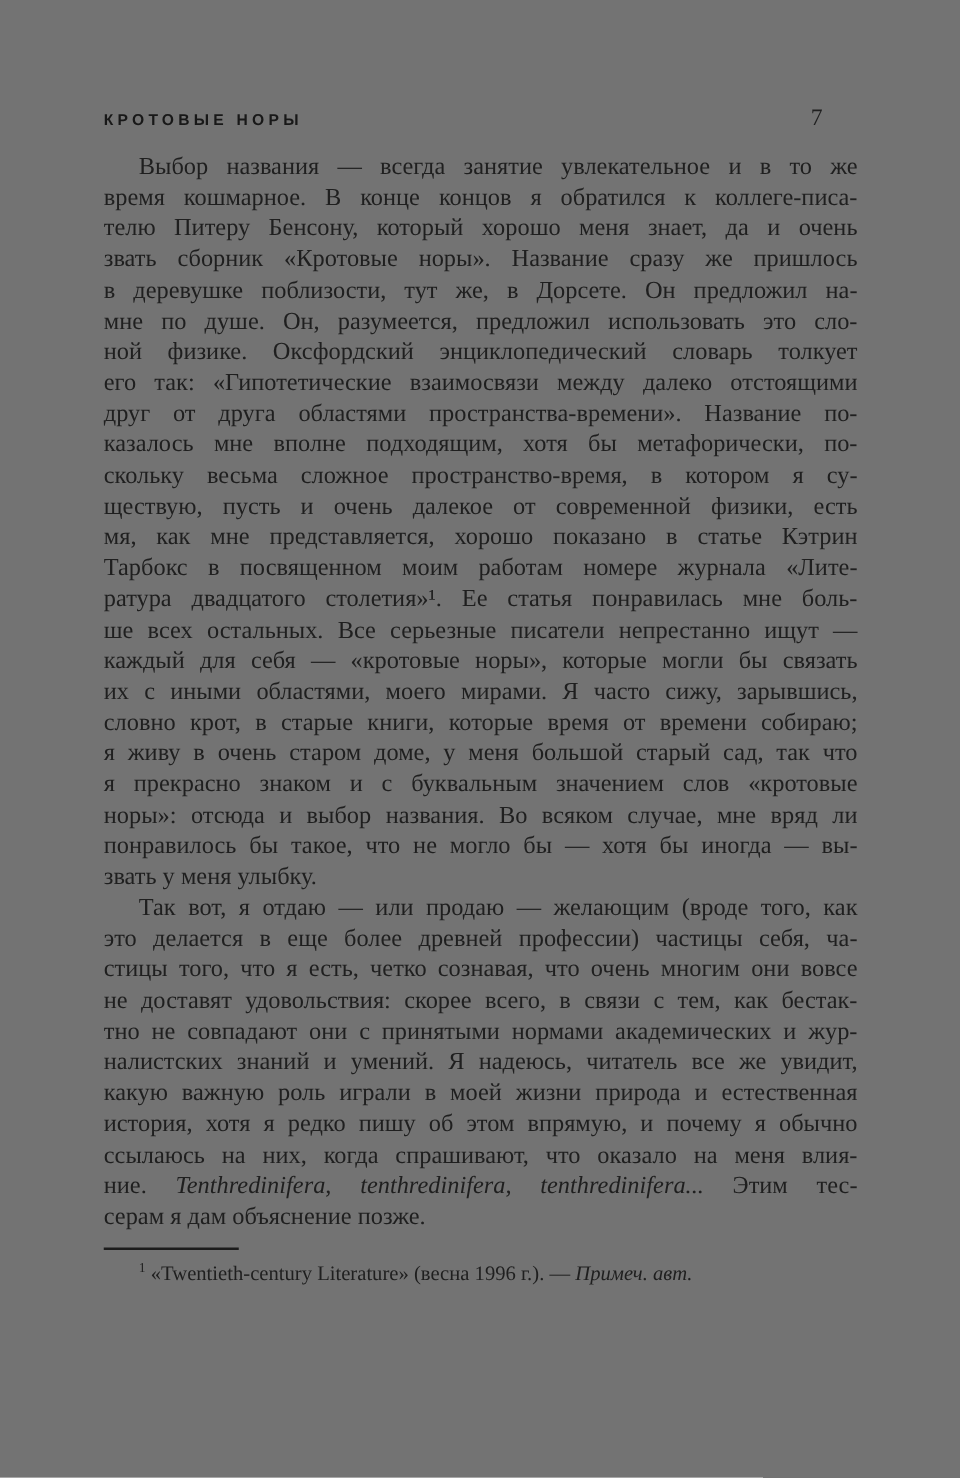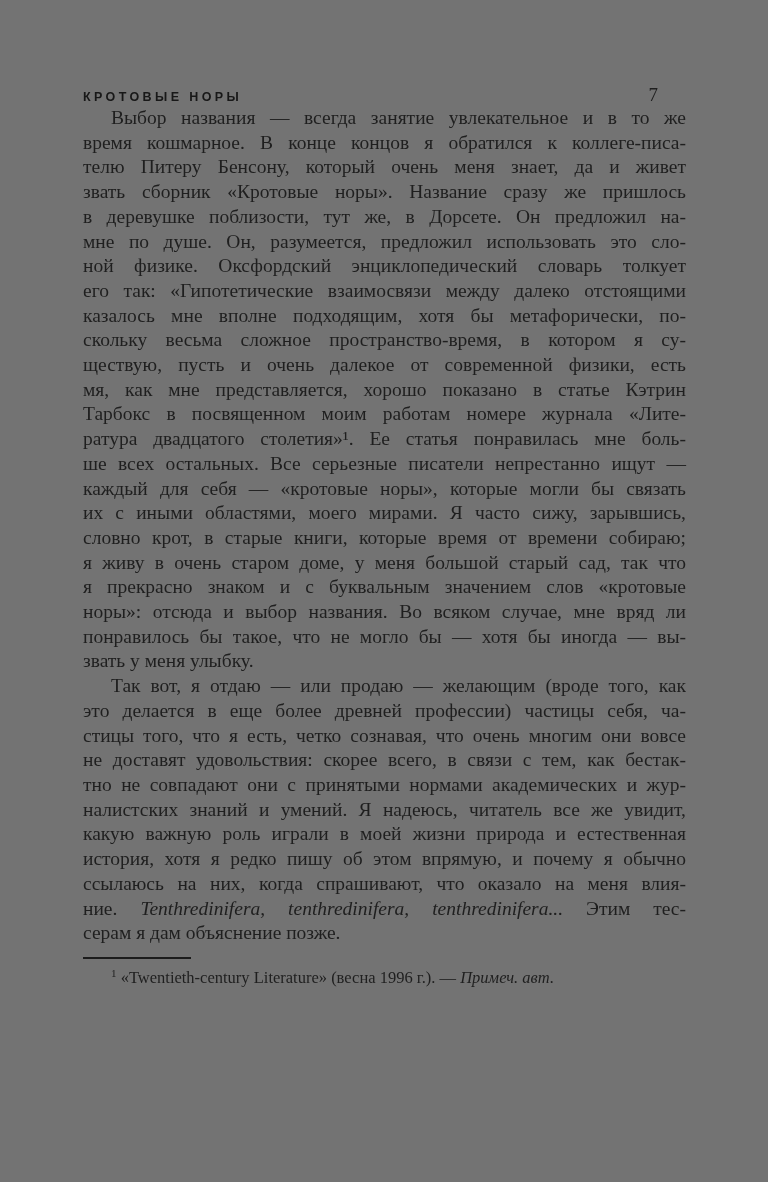--- a/index.html
+++ b/index.html
@@ -32,21 +32,21 @@
     font-size: 12.5px;
     letter-spacing: 3.4px;
     color: #181818;
   }
   .folio {
     font-size: 19px;
     color: #1f1f1f;
     padding-right: 28px;
   }
   .bodytext {
-    margin-top: 6px;
+    margin-top: 22px;
     font-size: 19.5px;
     line-height: 24.7px;
     color: #1f1f1f;
   }
   .para { margin: 0; }
   .tline {
     text-align: justify;
     text-align-last: justify;
   }
   .tline.plast { text-align-last: left; }
@@ -74,26 +74,27 @@
 
     <div class="runhead">
       <span class="runtitle">КРОТОВЫЕ НОРЫ</span>
       <span class="folio">7</span>
     </div>
 
     <div class="bodytext">
         <div class="para">
           <div class="tline first"><span class="">Выбор названия — всегда занятие увлекательное и в то же</span></div>
           <div class="tline"><span class="">время кошмарное. В конце концов я обратился к коллеге-писа-</span></div>
-          <div class="tline"><span class="">телю Питеру Бенсону, который очень меня знает, да и живет</span></div>
+          <div class="tline"><span class="">телю Питеру Бенсону, который хорошо меня знает, да и очень</span></div>
           <div class="tline"><span class="">звать сборник «Кротовые норы». Название сразу же пришлось</span></div>
           <div class="tline"><span class="">в деревушке поблизости, тут же, в Дорсете. Он предложил на-</span></div>
           <div class="tline"><span class="">мне по душе. Он, разумеется, предложил использовать это сло-</span></div>
           <div class="tline"><span class="">ной физике. Оксфордский энциклопедический словарь толкует</span></div>
           <div class="tline"><span class="">его так: «Гипотетические взаимосвязи между далеко отстоящими</span></div>
+          <div class="tline"><span class="">друг от друга областями пространства-времени». Название по-</span></div>
           <div class="tline"><span class="">казалось мне вполне подходящим, хотя бы метафорически, по-</span></div>
           <div class="tline"><span class="">скольку весьма сложное пространство-время, в котором я су-</span></div>
           <div class="tline"><span class="">ществую, пусть и очень далекое от современной физики, есть</span></div>
           <div class="tline"><span class="">мя, как мне представляется, хорошо показано в статье Кэтрин</span></div>
           <div class="tline"><span class="">Тарбокс в посвященном моим работам номере журнала «Лите-</span></div>
           <div class="tline"><span class="">ратура двадцатого столетия»¹. Ее статья понравилась мне боль-</span></div>
           <div class="tline"><span class="">ше всех остальных. Все серьезные писатели непрестанно ищут —</span></div>
           <div class="tline"><span class="">каждый для себя — «кротовые норы», которые могли бы связать</span></div>
           <div class="tline"><span class="">их с иными областями, моего мирами. Я часто сижу, зарывшись,</span></div>
           <div class="tline"><span class="">словно крот, в старые книги, которые время от времени собираю;</span></div>

